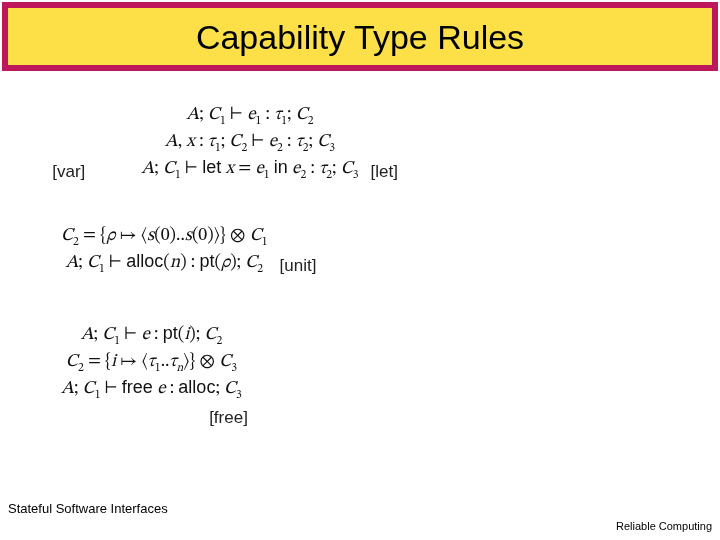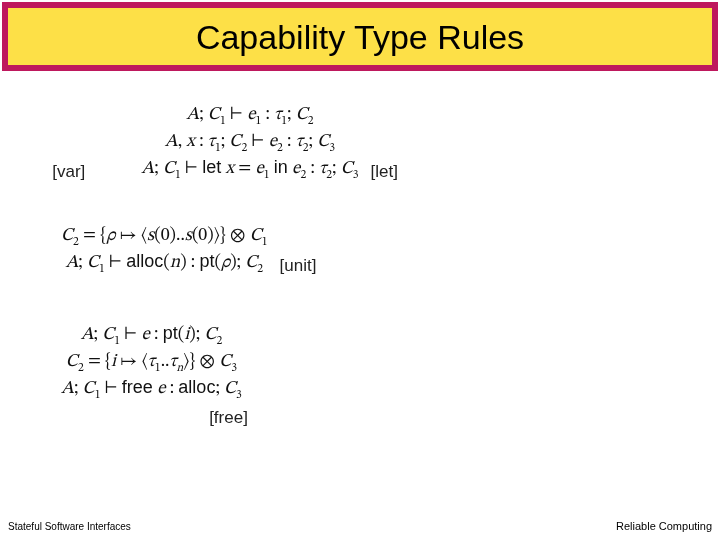--- a/index.html
+++ b/index.html
@@ -57,22 +57,22 @@
     padding: 2px 6px;
   }
   .rule-name {
     font-family: Arial, Helvetica, sans-serif;
     font-size: 17px;
     color: #222;
   }
   .footer-left {
     position: absolute;
     left: 8px;
-    bottom: 8px;
-    font-size: 10px;
+    bottom: 24px;
+    font-size: 13px;
     color: #000;
     font-family: Arial, Helvetica, sans-serif;
   }
   .footer-right {
     position: absolute;
     right: 8px;
     bottom: 8px;
     font-size: 11px;
     color: #000;
     font-family: Arial, Helvetica, sans-serif;

